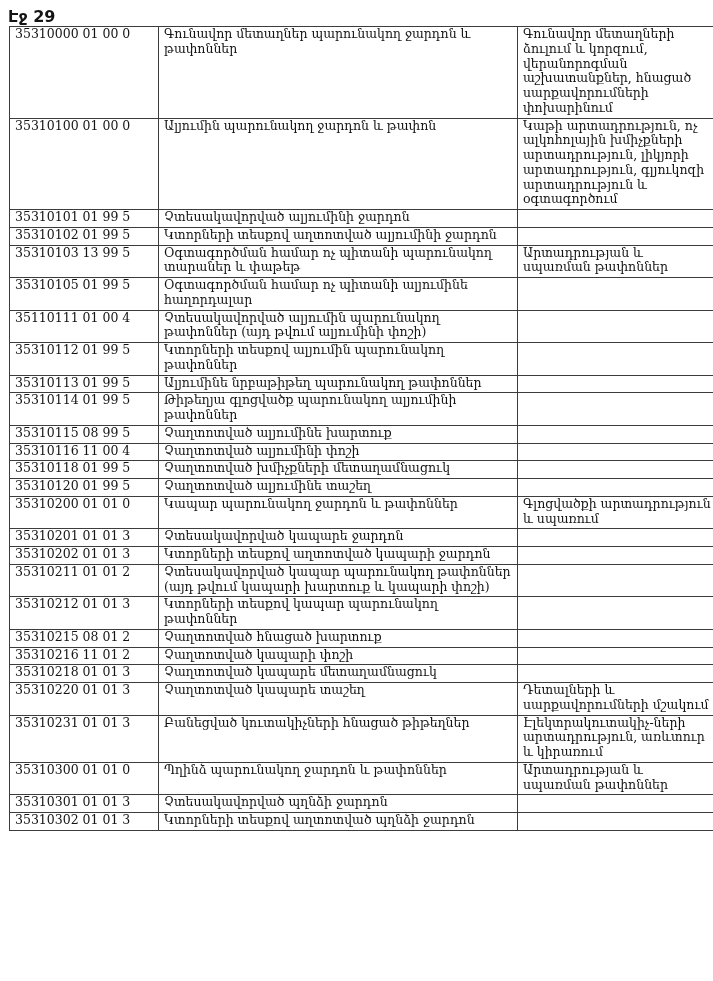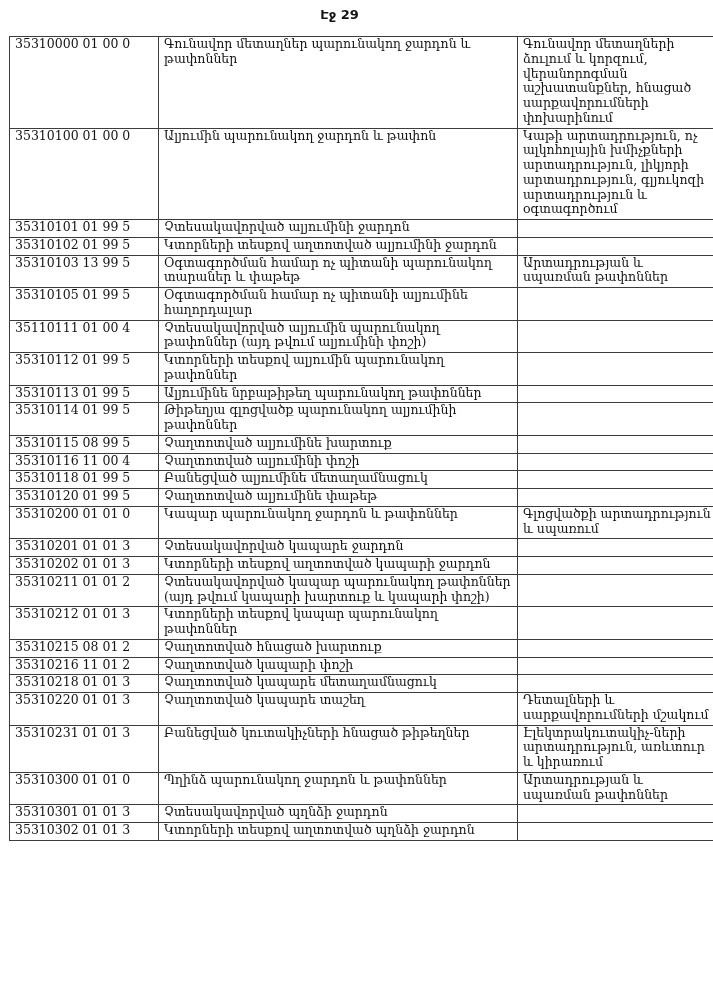--- a/index.html
+++ b/index.html
@@ -3,22 +3,22 @@
 <meta charset="utf-8">
 <style>
   html,body{margin:0;padding:0;background:#d9d9d9;}
   .page{
     width:713px;height:981px;background:#ffffff;box-sizing:border-box;
     padding:5px 8px 4px 8px;
     font-family:"DejaVu Serif","DejaVu Sans",serif;
     color:#141414;position:relative;overflow:hidden;
   }
   .page-header{
-    text-align:center;font-weight:bold;font-size:13px;
-    padding-right:34px;margin:2px 0 14px 0;
+    text-align:left;font-weight:bold;font-size:16px;
+    padding-right:34px;margin:2px 0 0 0;
     font-family:"DejaVu Sans",sans-serif;
   }
   table.codes{
     border-collapse:collapse;width:697px;table-layout:fixed;
     margin-left:1px;
   }
   table.codes td{
     border:1px solid #3c3c3c;
     padding:0px 5px 2px 5px;
     font-size:12.5px;line-height:1.18;
@@ -103,27 +103,27 @@
   </tr>
 
   <tr>
     <td class="code">35310116 11 00 4</td>
     <td class="desc">Չաղտոտված ալյումինի փոշի</td>
     <td class="note"></td>
   </tr>
 
   <tr>
     <td class="code">35310118 01 99 5</td>
-    <td class="desc">Բանեցված ալյումինե մետաղամնացուկ</td>
+    <td class="desc">Չաղտոտված խմիչքների մետաղամնացուկ</td>
     <td class="note"></td>
   </tr>
 
   <tr>
     <td class="code">35310120 01 99 5</td>
-    <td class="desc">Չաղտոտված ալյումինե փաթեթ</td>
+    <td class="desc">Չաղտոտված ալյումինե տաշեղ</td>
     <td class="note"></td>
   </tr>
 
   <tr>
     <td class="code">35310200 01 01 0</td>
     <td class="desc">Կապար պարունակող ջարդոն և թափոններ</td>
     <td class="note">Գլոցվածքի արտադրություն և սպառում</td>
   </tr>
 
   <tr>

